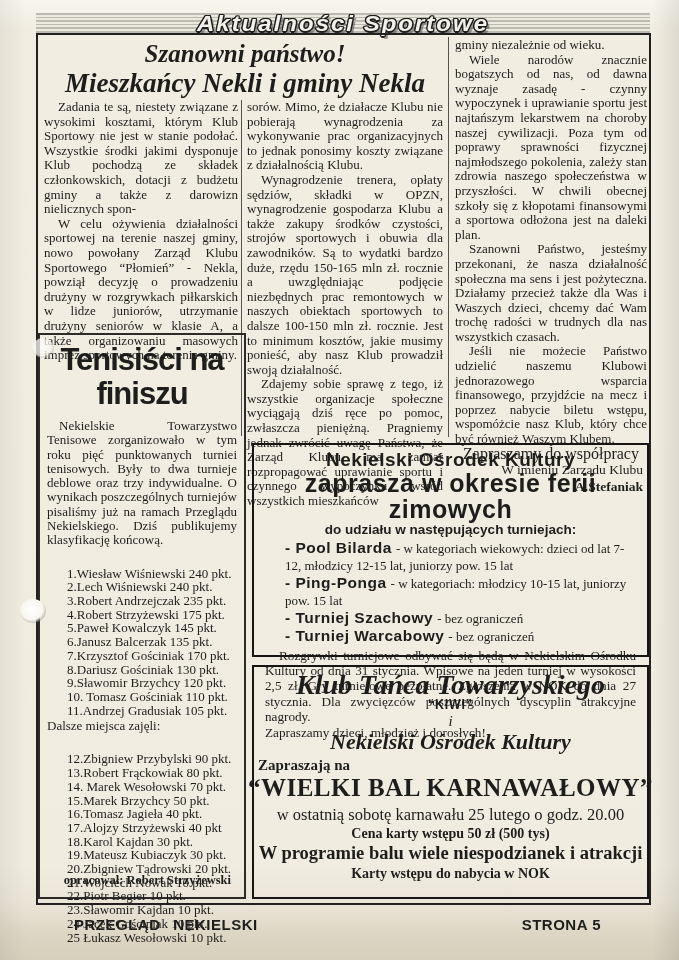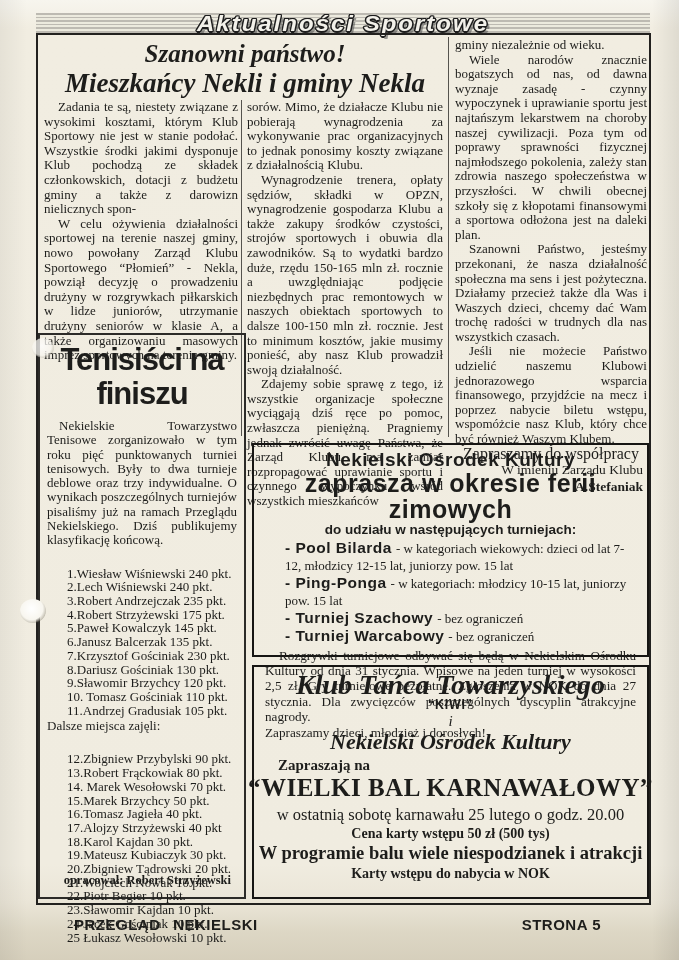--- a/index.html
+++ b/index.html
@@ -86,21 +86,21 @@
   .kiwi-box{
     position:absolute;left:252px;top:665px;width:397px;height:234px;
     border:2.5px solid #161513;box-sizing:border-box;
     display:flex;flex-direction:column;align-items:center;
     padding-top:7px;
   }
   .kiwi-org1{font-weight:bold;font-style:italic;font-size:28px;line-height:22px;}
   .kiwi-name{font-family:"Liberation Sans", sans-serif;font-weight:bold;font-size:14.5px;line-height:17px;letter-spacing:1px;transform:scaleX(0.85);}
   .kiwi-i{font-style:italic;font-size:15px;line-height:16px;}
   .kiwi-org2{font-weight:bold;font-style:italic;font-size:22px;line-height:25px;}
-  .kiwi-invite{align-self:flex-start;padding-left:24px;font-weight:bold;font-size:15px;line-height:18px;margin-top:2px;}
+  .kiwi-invite{align-self:flex-start;padding-left:4px;font-weight:bold;font-size:15px;line-height:18px;margin-top:2px;}
   .kiwi-event{font-weight:bold;font-size:25px;line-height:27px;letter-spacing:0.5px;white-space:nowrap;}
   .kiwi-when{font-size:16.5px;line-height:19px;margin-top:4px;}
   .kiwi-price{font-weight:bold;font-size:14px;line-height:17px;margin-top:1px;}
   .kiwi-program{font-weight:bold;font-size:18.5px;line-height:21px;margin-top:1px;}
   .kiwi-tickets{font-weight:bold;font-size:14px;line-height:17px;margin-top:1px;}
   
   .footer{
     position:absolute;left:36px;top:904px;width:615px;
     display:flex;justify-content:space-between;
     padding:12px 50px 0 38px;box-sizing:border-box;
@@ -163,21 +163,21 @@
       <span>finiszu</span>
     </div>
     <p class="tennis-intro">Nekielskie Towarzystwo Tenisowe zorganizowało w tym roku pięć punktowanych turniei tenisowych. Były to dwa turnieje deblowe oraz trzy indywidualne. O wynikach poszczególnych turniejów pisaliśmy już na ramach Przeglądu Nekielskiego. Dziś publikujemy klasyfikację końcową.</p>
     <div class="rank-list">
       <div class="rank-item">1.Wiesław Wiśniewski 240 pkt.</div>
       <div class="rank-item">2.Lech Wiśniewski 240 pkt.</div>
       <div class="rank-item">3.Robert Andrzejczak 235 pkt.</div>
       <div class="rank-item">4.Robert Strzyżewski 175 pkt.</div>
       <div class="rank-item">5.Paweł Kowalczyk 145 pkt.</div>
       <div class="rank-item">6.Janusz Balcerzak 135 pkt.</div>
-      <div class="rank-item">7.Krzysztof Gościniak 230 pkt.</div>
+      <div class="rank-item">7.Krzysztof Gościniak 170 pkt.</div>
       <div class="rank-item">8.Dariusz Gościniak 130 pkt.</div>
       <div class="rank-item">9.Sławomir Brzychcy 120 pkt.</div>
       <div class="rank-item">10. Tomasz Gościniak 110 pkt.</div>
       <div class="rank-item">11.Andrzej Gradusiak 105 pkt.</div>
     </div>
     <div class="rank-more">Dalsze miejsca zajęli:</div>
     <div class="rank-list">
       <div class="rank-item">12.Zbigniew Przybylski 90 pkt.</div>
       <div class="rank-item">13.Robert Frąckowiak 80 pkt.</div>
       <div class="rank-item">14. Marek Wesołowski 70 pkt.</div>

